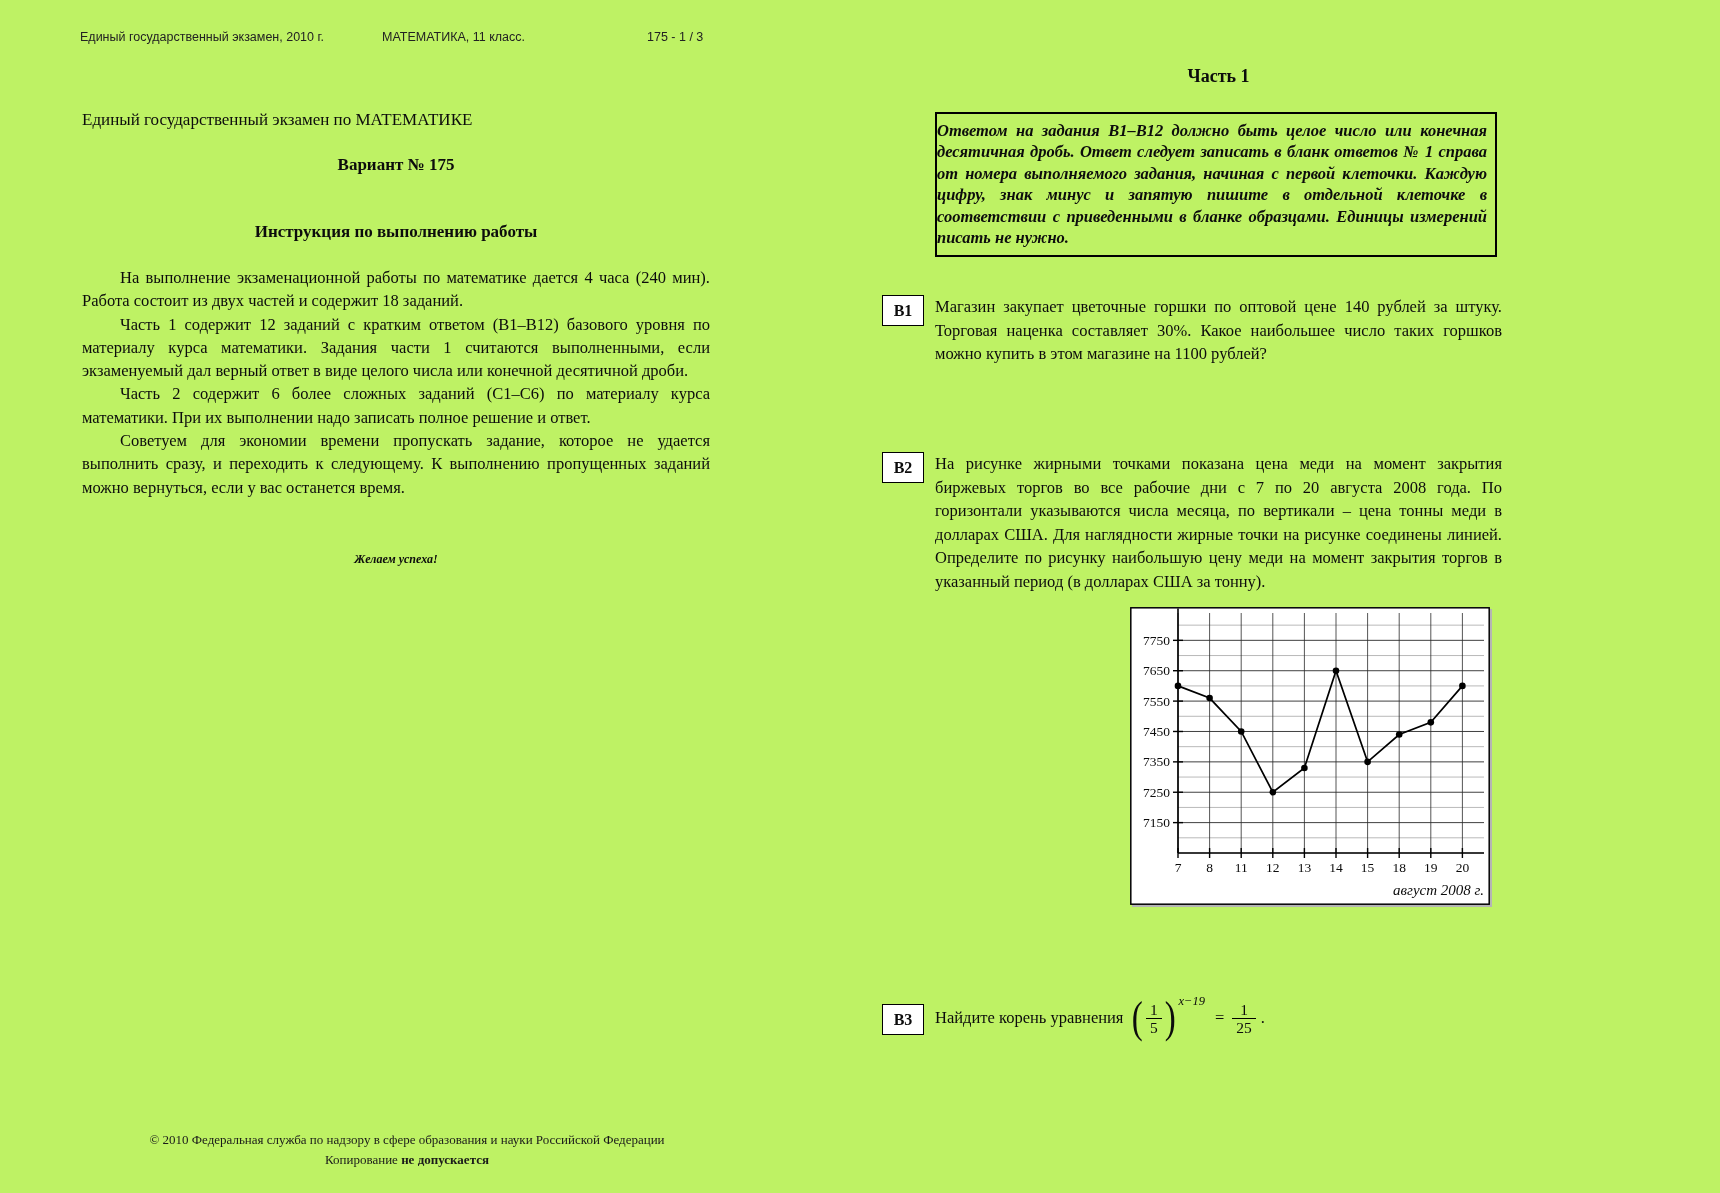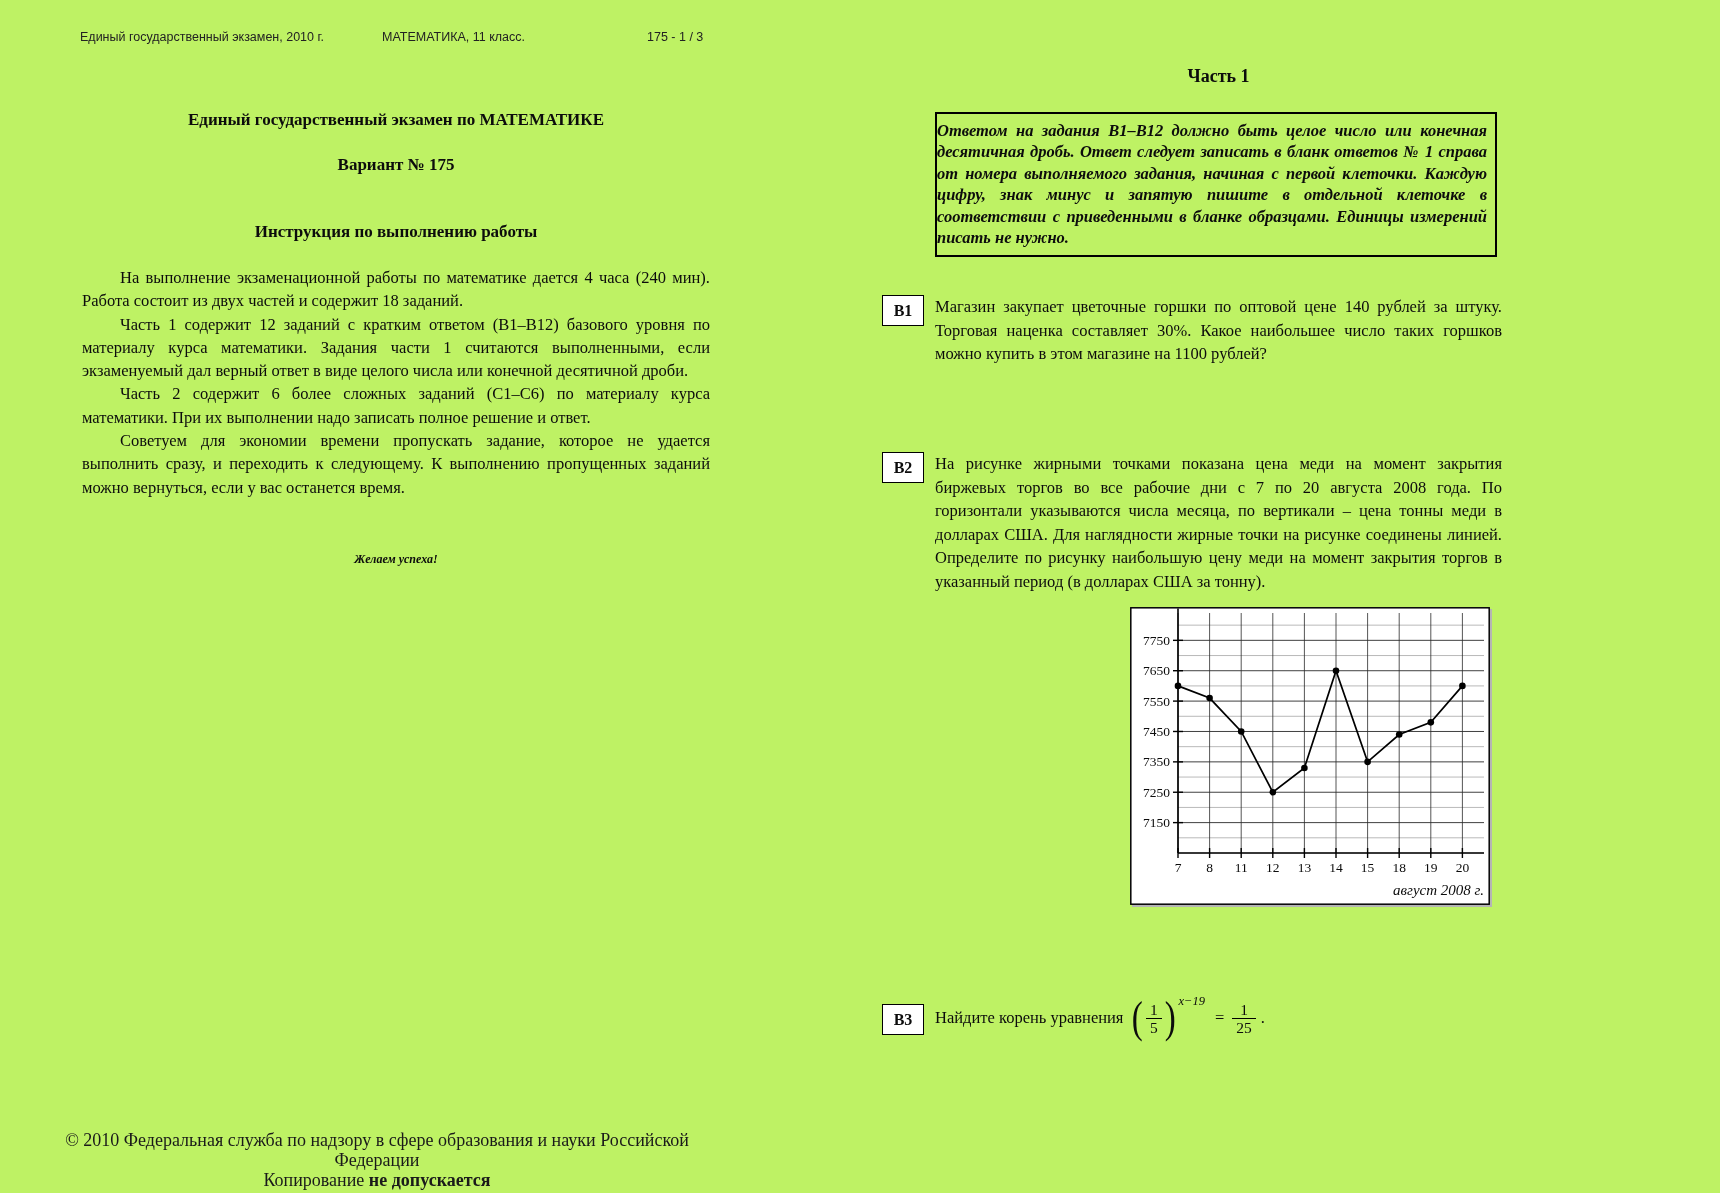--- a/index.html
+++ b/index.html
@@ -19,21 +19,21 @@
     color:#222;
     top:30px;
     white-space:nowrap;
   }
   .hdr-left{left:80px;}
   .hdr-center{left:382px;}
   .hdr-right{left:647px;}
 
   
   .lcol{position:absolute;left:82px;width:628px;}
-  .doc-title{top:110px;text-align:center;font-weight:bold;font-size:17px;}
+  .doc-title{top:110px;text-align:left;font-weight:normal;font-size:17px;}
   .doc-variant{top:155px;text-align:center;font-weight:bold;font-size:17px;}
   .doc-instr-head{top:222px;text-align:center;font-weight:bold;font-size:17px;}
   .doc-paras{top:266px;}
   .doc-paras p{
     margin:0;
     text-align:justify;
     font-size:16.5px;
     line-height:23.3px;
     text-indent:38px;
   }
@@ -104,22 +104,22 @@
     font-size:12.5px;font-style:italic;
     transform:translateY(-17px);
     display:inline-block;
     margin-left:1px;
   }
   .eqsign{margin:0 7px 0 10px;}
   .formula-period{margin-left:4px;}
 
   
   .footer{
-    position:absolute;left:62px;top:1130px;width:630px;
-    text-align:center;font-size:18px;line-height:20px;color:#1a1a1a;
+    position:absolute;left:92px;top:1130px;width:630px;
+    text-align:center;font-size:13px;line-height:20px;color:#1a1a1a;
   }
   .footer .bold{font-weight:bold;}
 </style>
 </head>
 <body>
 
 <div id="page">
 
   <div class="scan-header">
     <span class="hdr-left">Единый государственный экзамен, 2010 г.</span>

